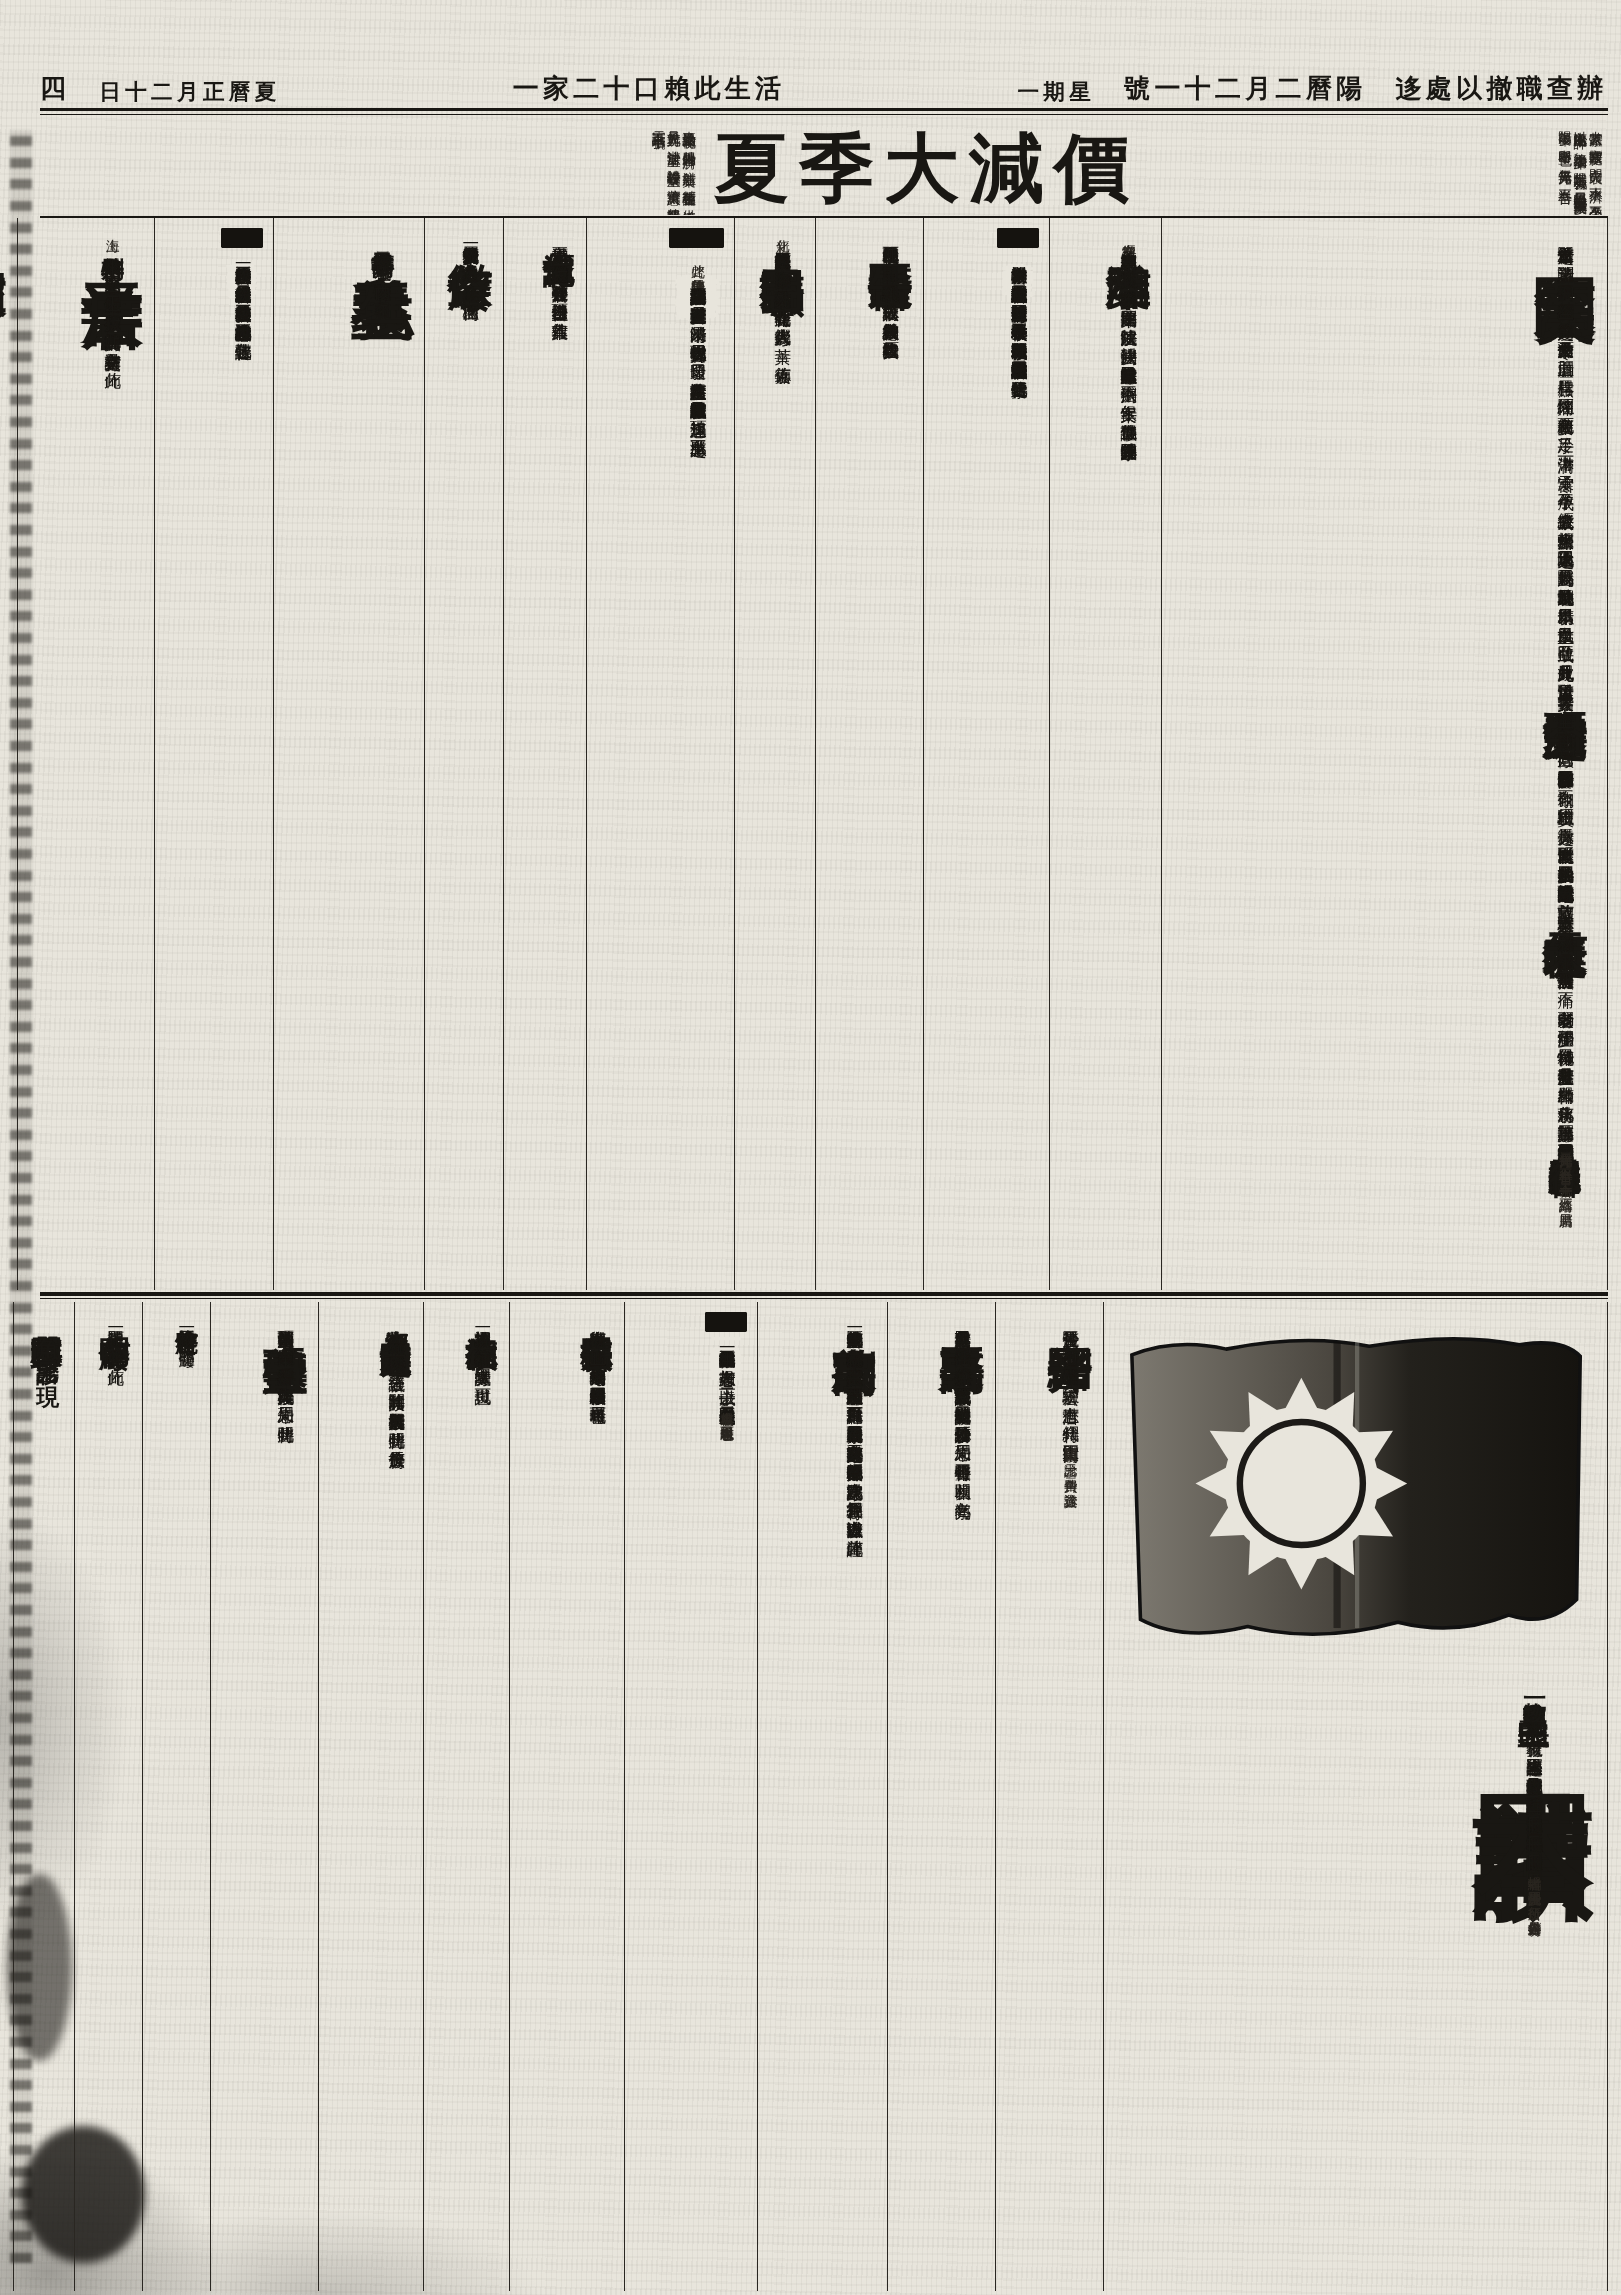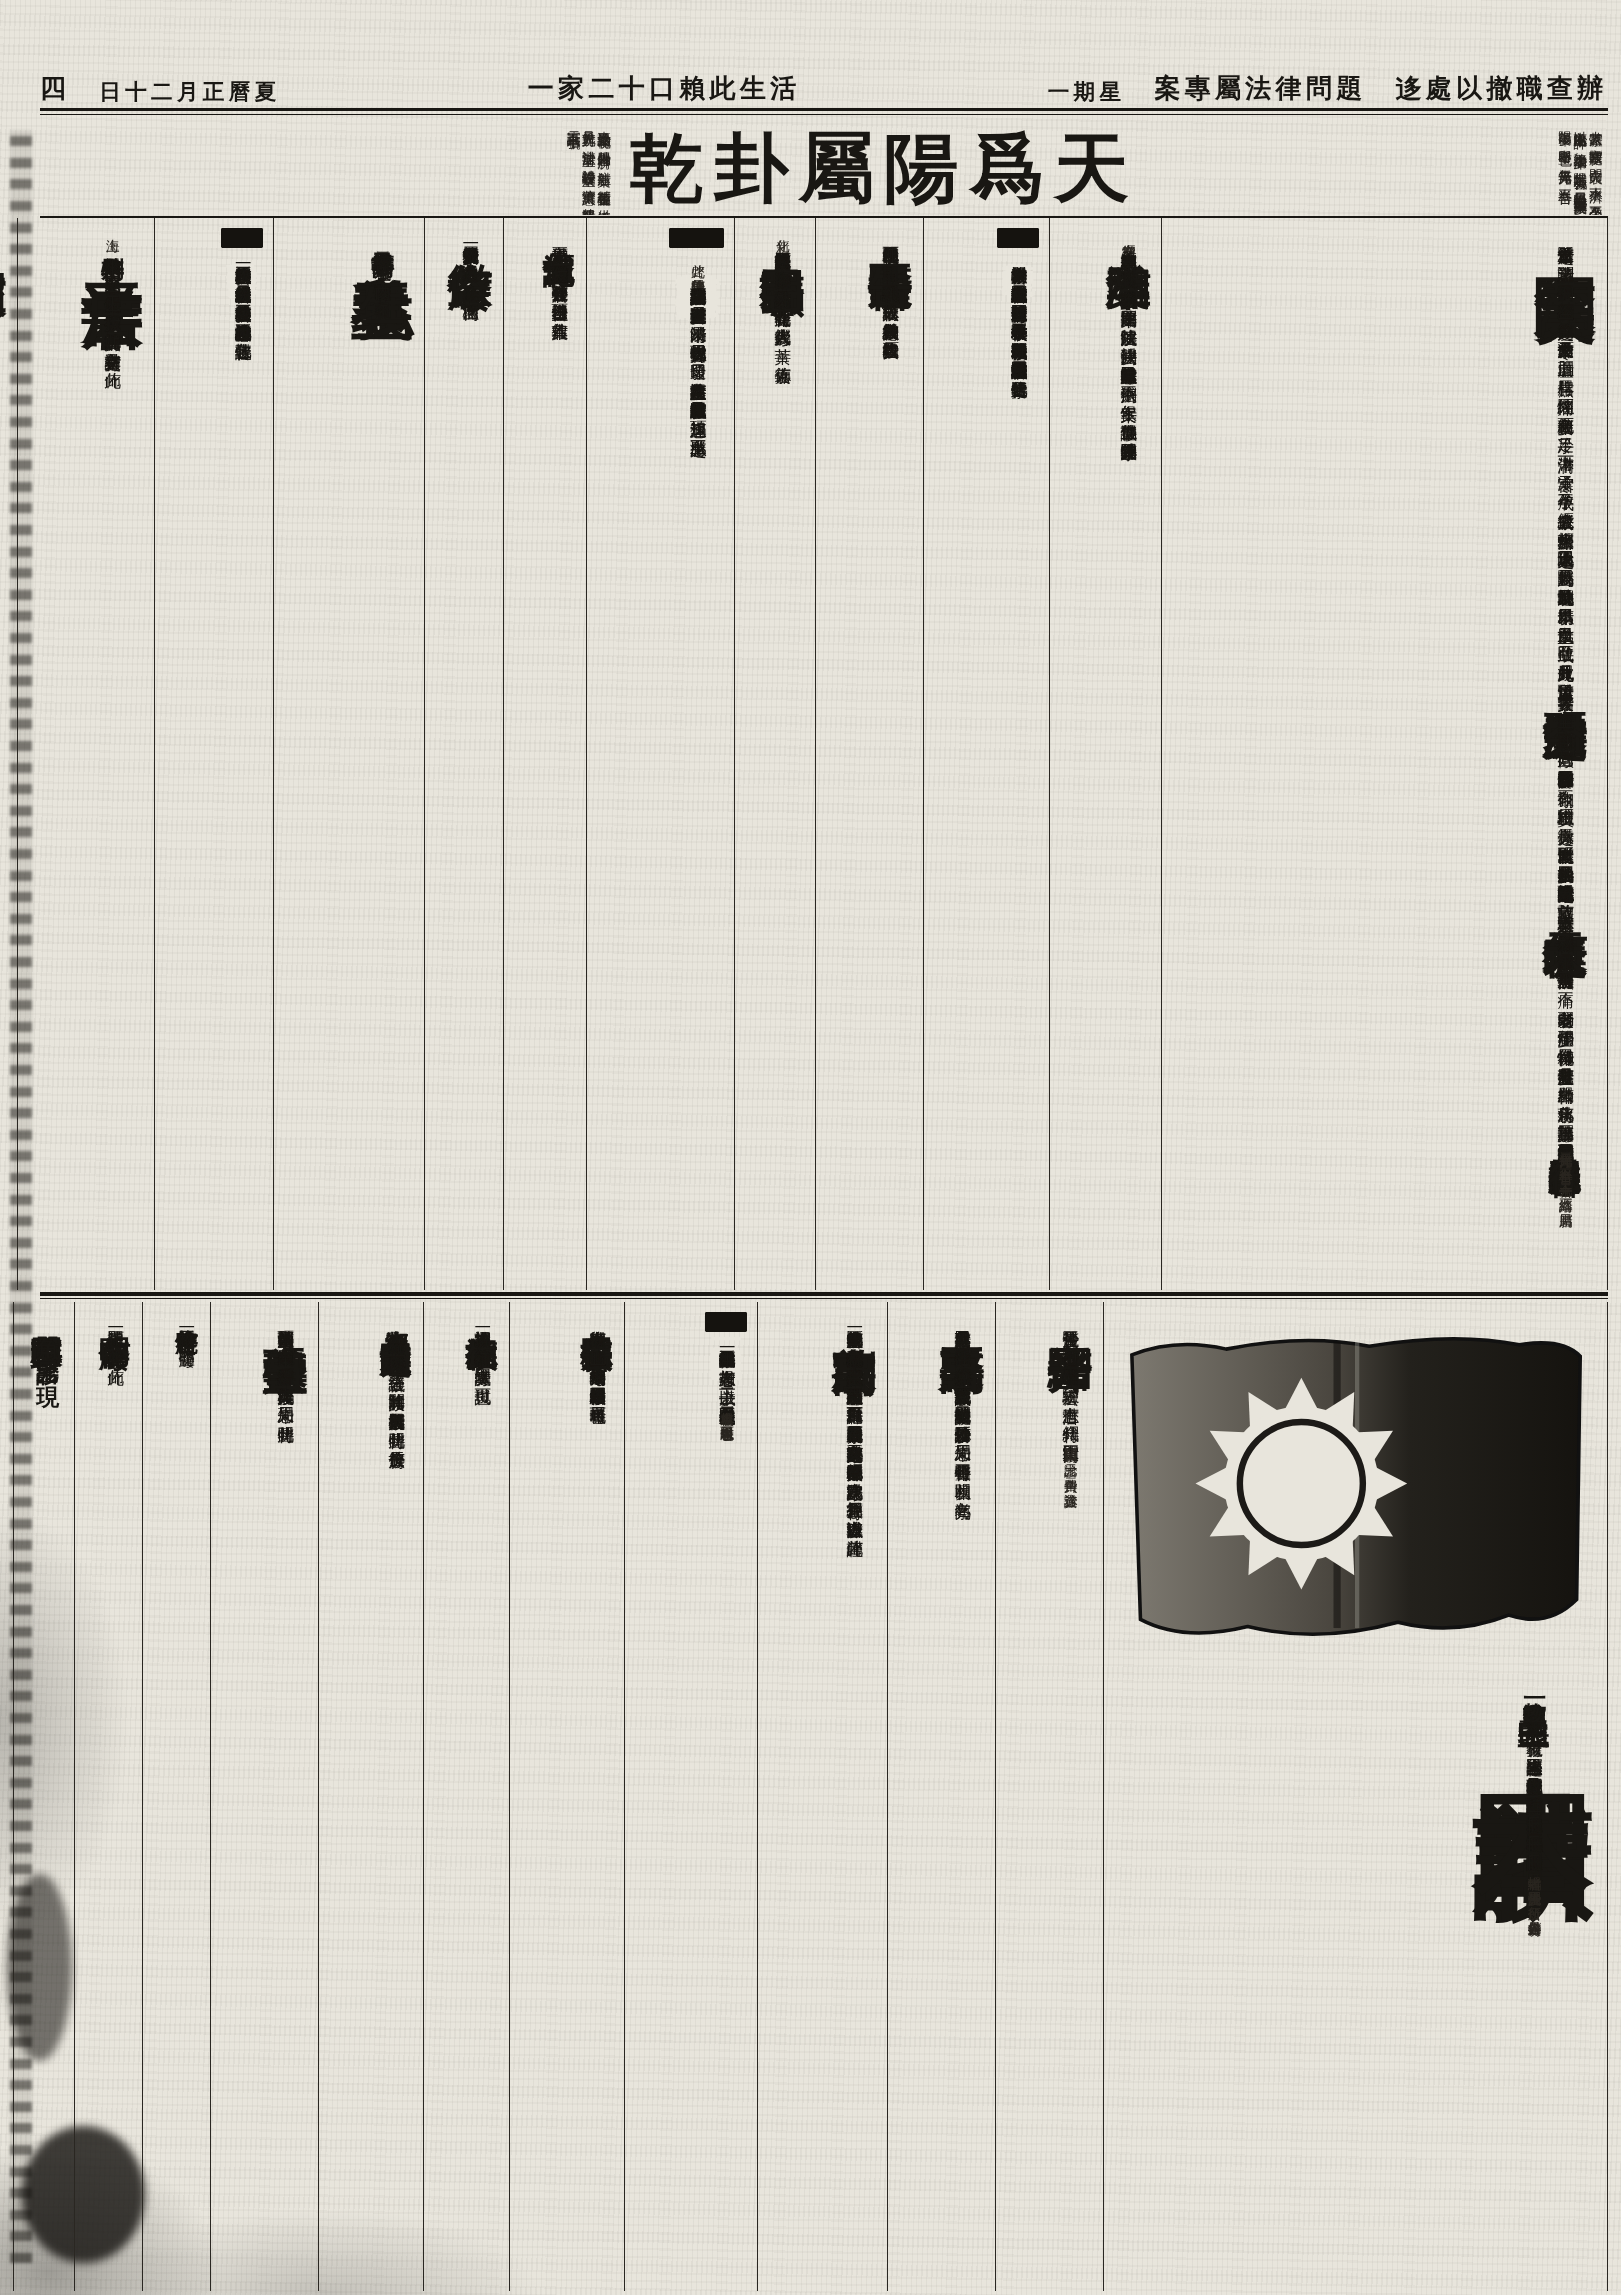--- a/index.html
+++ b/index.html
@@ -60,35 +60,35 @@
 </head>
 <body>
 
 <div class="page">
   <div class="edge-streak"></div>
   <div class="ink-smudge" style="left:21.6px;top:2126px;width:123px;height:137px;"></div>
   <div class="ink-smudge" style="left:7.2px;top:1874px;width:65px;height:187px;opacity:.55;"></div>
 
   <div class="hdr">
     <span>迻處以撤職查辦</span>
-    <span>案專屬法律問題</span>
+    <span>號一十二月二曆陽</span>
     <span class="hdr-sm">一期星</span>
     <span class="sp"></span>
     <span>一家二十口賴此生活</span>
     <span class="sp"></span>
     <span class="hdr-sm">日十二月正曆夏</span>
     <span>四</span>
   </div>
 
   <div class="rule r1"></div>
   <div class="rule r1b"></div>
 
   <div class="mast">
     <div class="mast-side" style="width:447px;">太甚家體 宮寒腰腿軟 命門火衰 水火不濟 久不受孕 以上主治略而不詳 無論老病少年 定然陽萎善戰 每日早晚中二次每服二錢至多兩三天 吃酒數杯立見陽萎復舉 舉者即堅也 每筒光洋二元 半料五合</div>
-    <div class="mast-title">乾卦屬陽爲天</div>
+    <div class="mast-title">夏季大減價</div>
     <div class="mast-side" style="flex:1;">專診治男女花柳 內外腸胃肺癆 注射新藥 精製生藥各種 供治療之處 見孟辨對尤 辦法注射室 特設靜養病室 濟藥實惠 待遇懇摯 電話六百七十二號</div>
   </div>
 
   <div class="rule r2"></div>
 
   <div class="band" id="top-band">
       <div class="ad" style="flex: 620 0 447px;">
         <div class="vtext"><span class="seg t-xxl">美人含笑深閨</span><span class="seg t-sm">本醫士精習女子之血分 診閱清者爲上 女子月信不調 和血調經病不生 天之氣度一月爲一節 女子月信來勿面寒冷 肝血虛弱 脾胃枯焦 經閉性經痛 經來面色萎黃 手足冷 帶下淋漓 子宮寒冷 成年不孕 紫血瘀經去成 勞瘵輕水火相濟 小週天大週天地之陰陽 乾卦屬陽爲天 女子以坤卦屬陰爲地 男子以精爲本 女子以血爲主 血旺成孕 服此丸一月見效 毋庸遠道求醫</span><span class="seg t-xl">洪基肺中湯之研究</span><span class="seg t-sm">蒙各界贊揚 購買者接踵而至 雖不敢自詡 已徵同好 吞界水肺部專科大醫士王佳林沙齊雲同啓 不敎自翊 經驗用土以寶 亦長壽之徵 本醫士自研究影以來 凡十共同參尋始得大功告成 人生第一危險之症雖市上發現診治之藥汗牛充棟然見效者鮮 故藉敢宣佈</span><span class="seg t-xl">老來徒喚奈何天</span><span class="seg t-sm">本醫士秉救世之心 特辦道地藥材 凡貴重藥品 孕婦男性有子無子均可服 不痛 弱者白髮老翁 少年體弱虛汗 每日精神恍惚 有體萎者半月立見壯健 久服出精神 蔣痰化爲水 肺部購買專接 每日一體弱錢飯此上半月雄立壯常久出生不見年老</span><span class="seg t-lg">湖南善化縣門口二十五號四川壺中春總發行</span><span class="seg t-xs">每筒光洋二元 半料五合 合二十二元 經絡清五 屬男腈</span></div>
       </div>
       <div class="ad" style="flex: 155 0 112px;">

